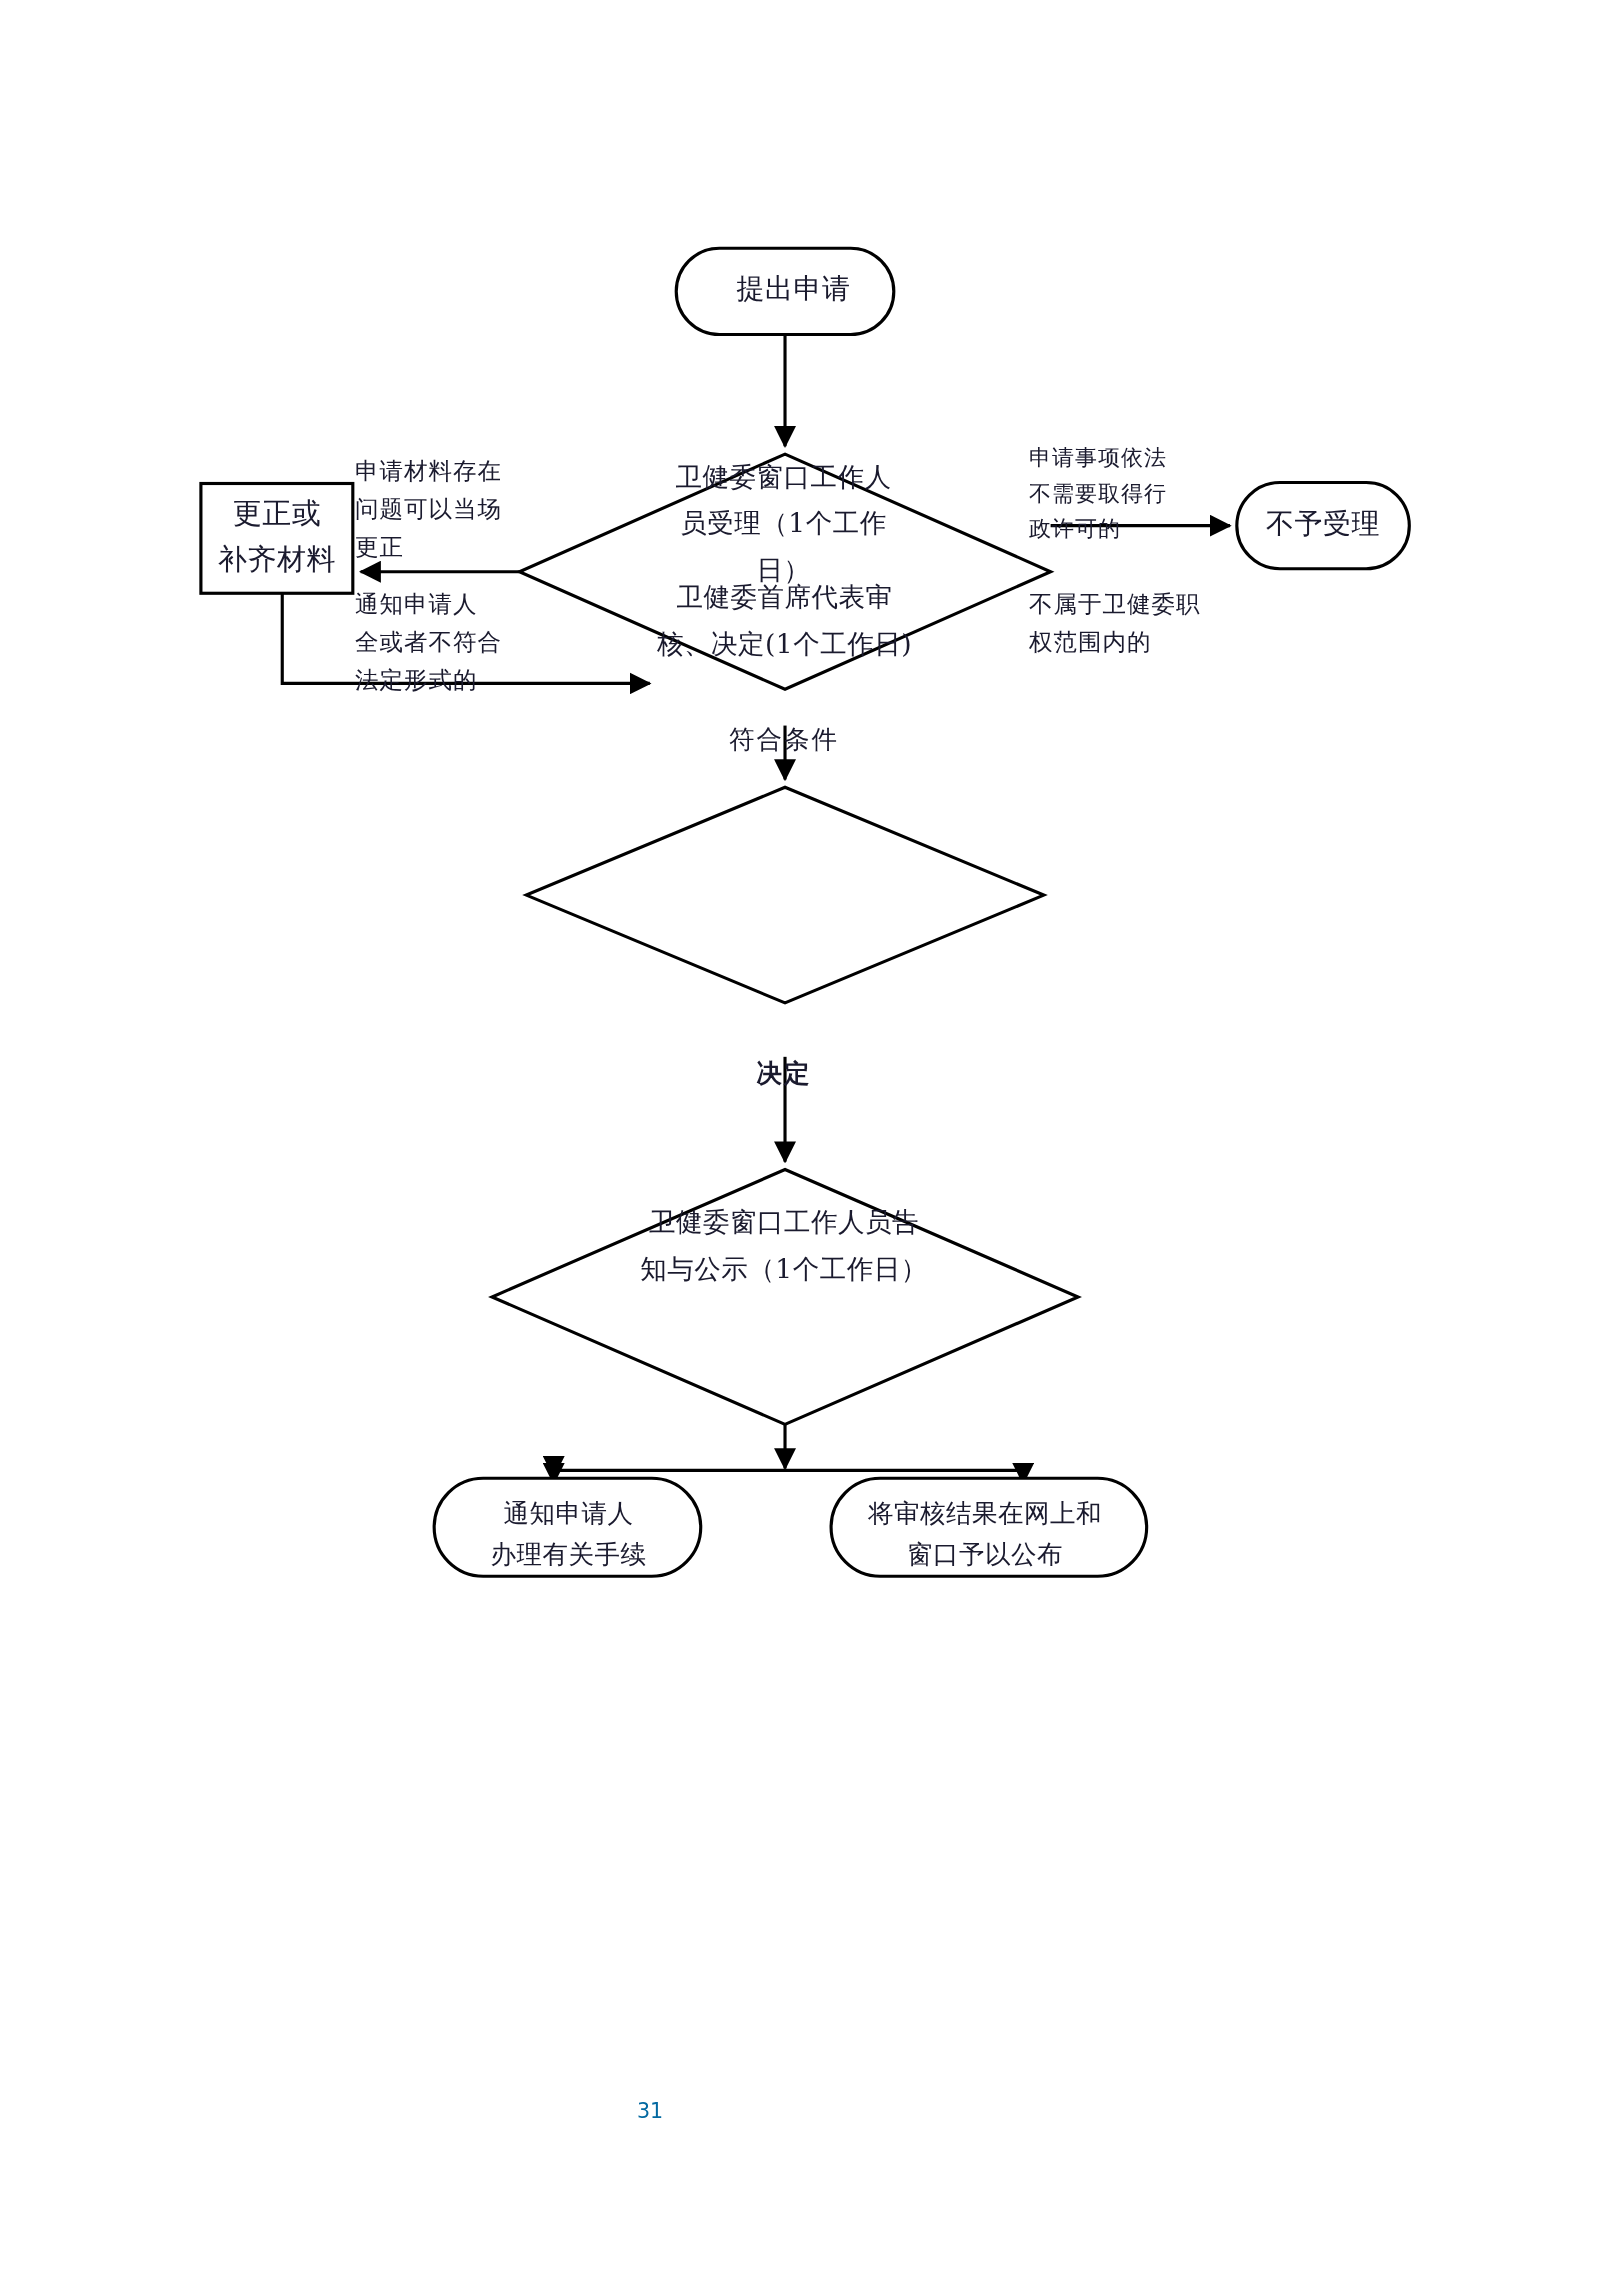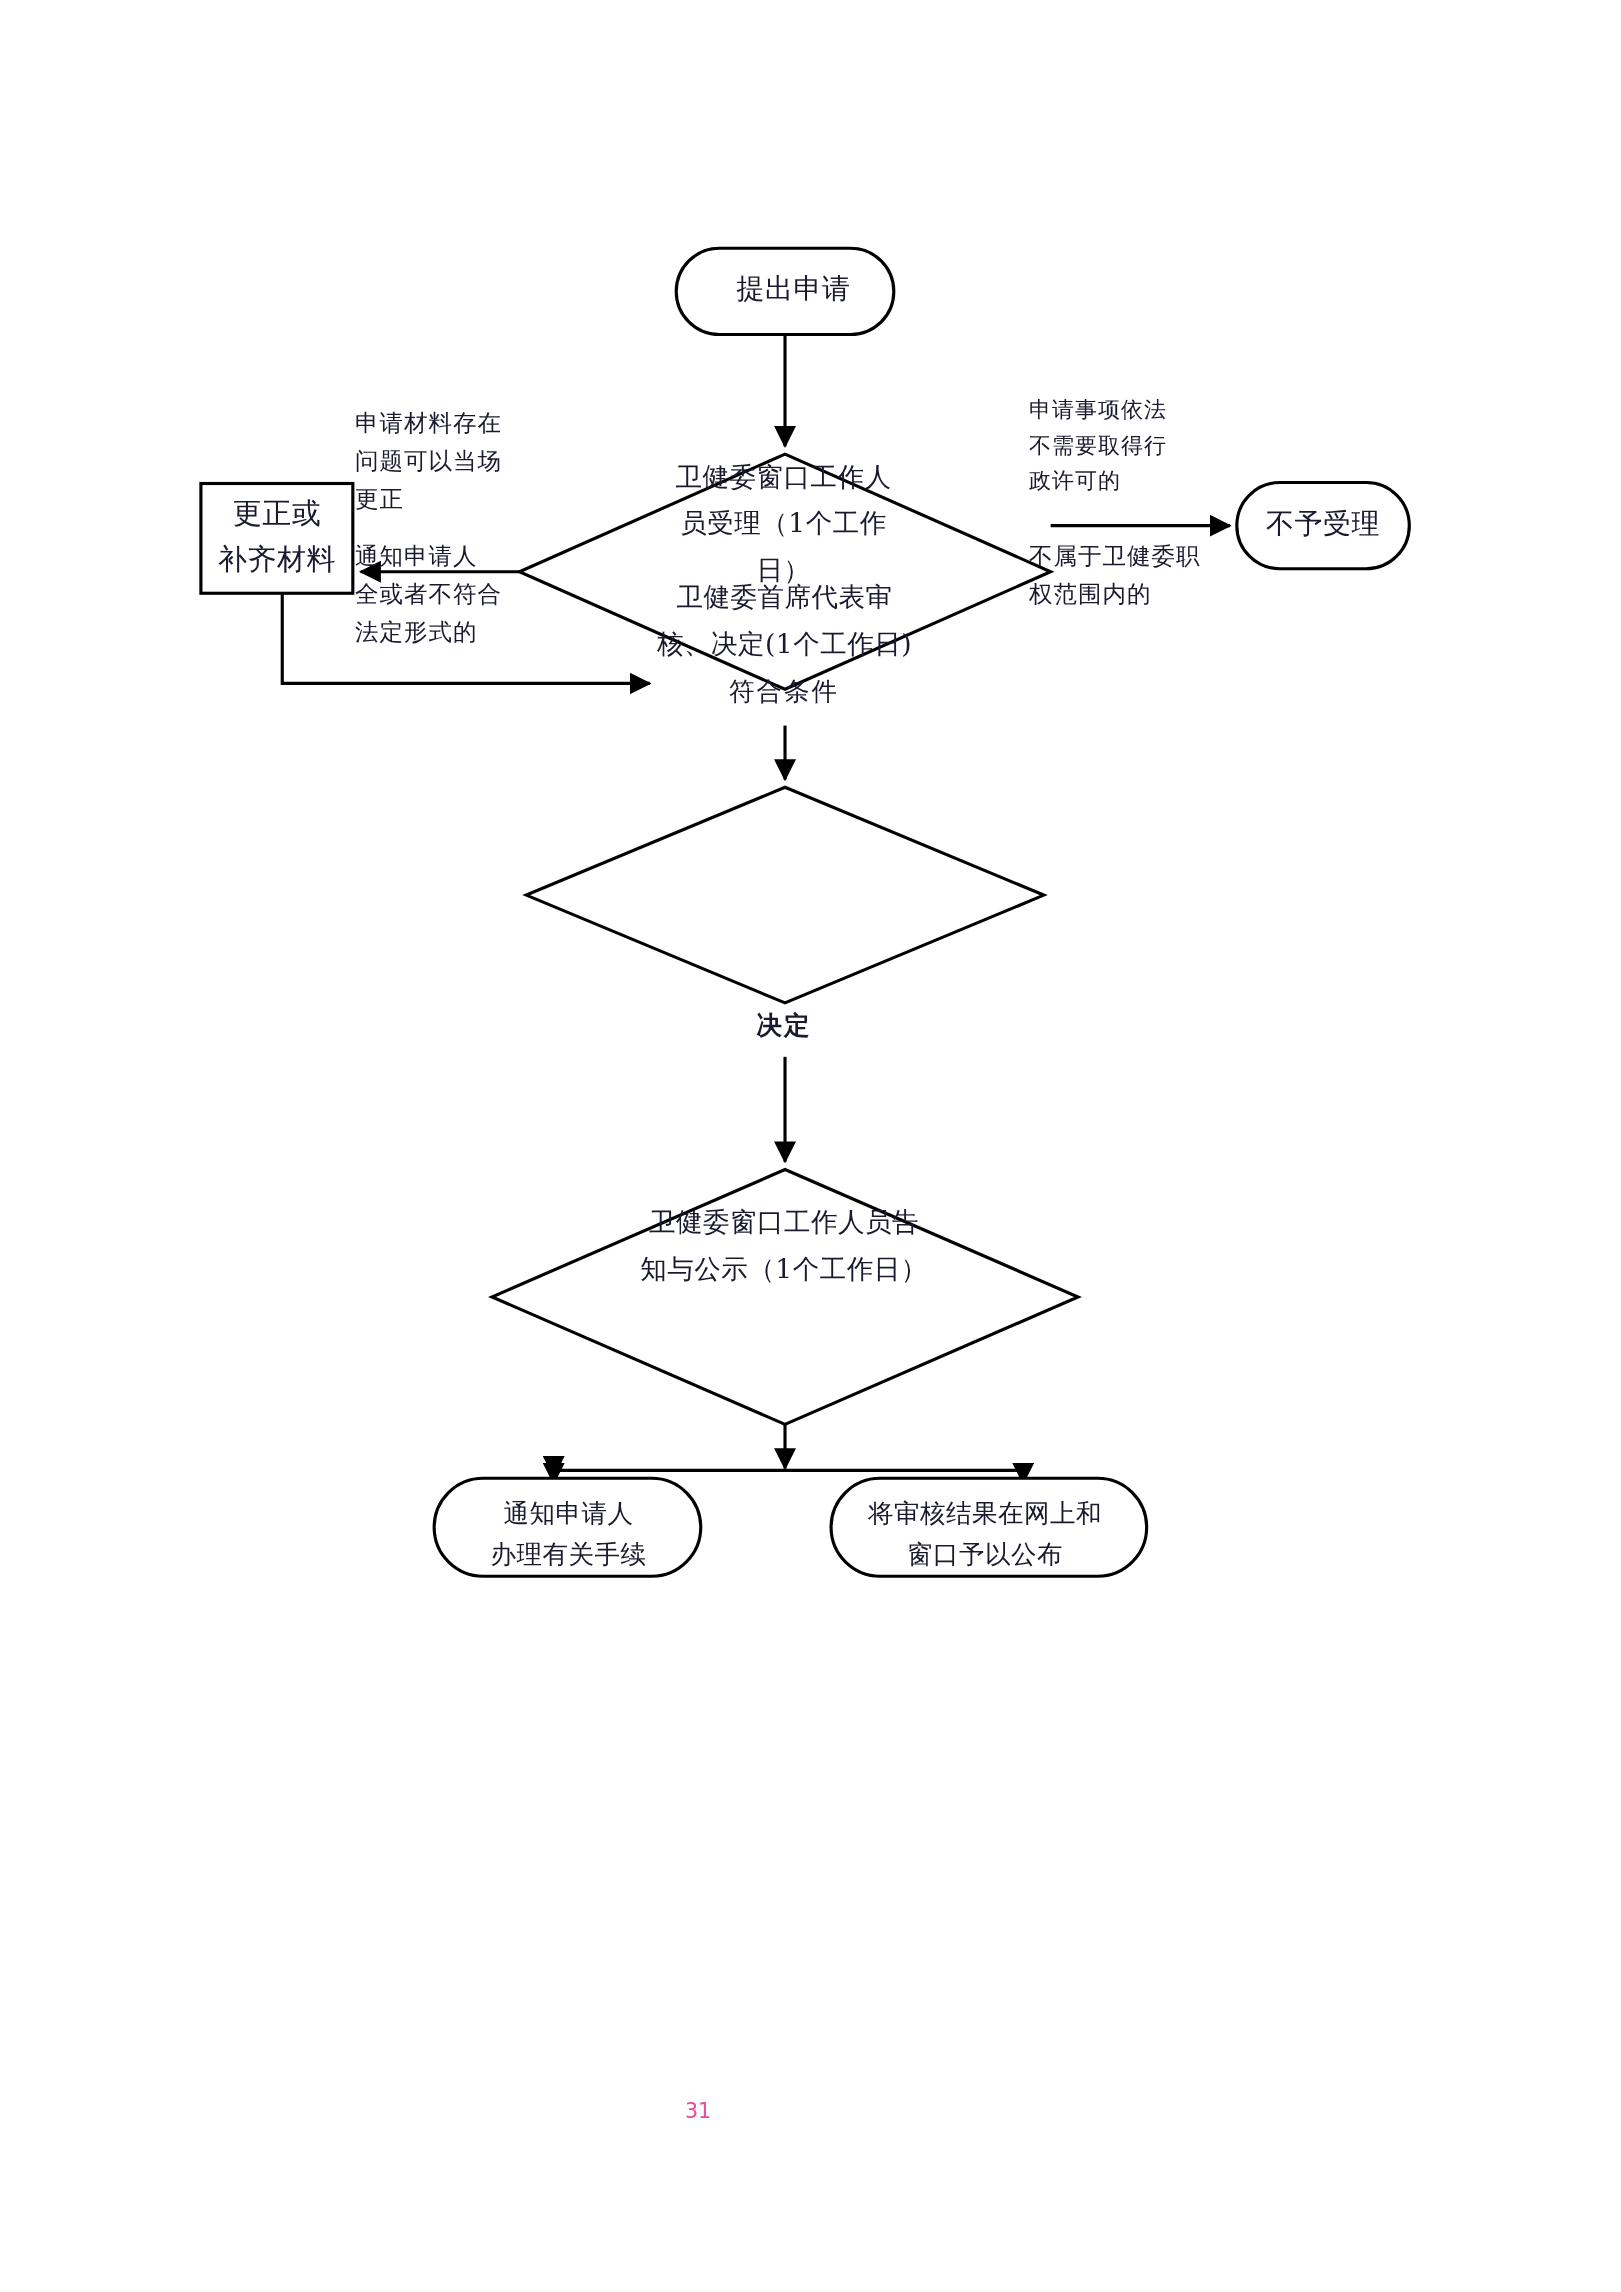--- a/index.html
+++ b/index.html
@@ -33,31 +33,31 @@
     white-space: pre-line;
     letter-spacing: 0.5px;
   }
   .edge-label {
     position: absolute;
     color: #1a1a2e;
     font-family: "DejaVu Serif", "Liberation Serif", serif;
     line-height: 1.62;
     white-space: pre-line;
     letter-spacing: 1px;
+    margin-top: 48px;
   }
   .page-number {
     position: absolute;
     left: 0;
     top: 2099px;
     width: 1300px;
     text-align: center;
     font-family: "DejaVu Sans", "Liberation Sans", sans-serif;
     font-size: 20.6px;
-    color: #ec4899;
-    margin-left: 48px;
+    color: #0369a1;
   }
   .t-start       { left: 676px;  top: 267px;  width: 235px; font-size: 28px; }
   .t-decision1   { left: 622px;  top: 454px;  width: 323px; font-size: 26.5px; line-height: 1.75; }
   .t-correct     { left: 201px;  top: 490px;  width: 152px; font-size: 29px; line-height: 1.6; }
   .t-reject      { left: 1237px; top: 502px;  width: 172px; font-size: 28px; }
   .t-decision2   { left: 608px;  top: 573px;  width: 353px; font-size: 26.5px; line-height: 1.78; }
   .t-decision3   { left: 588px;  top: 1198px; width: 392px; font-size: 26.5px; line-height: 1.78; }
   .t-notify      { left: 451px;  top: 1493px; width: 235px; font-size: 25.5px; line-height: 1.62; }
   .t-publish     { left: 828px;  top: 1493px; width: 314px; font-size: 25.5px; line-height: 1.62; }
   .l-left-top    { left: 355px;  top: 404px;  width: 201px; font-size: 23.5px; }

